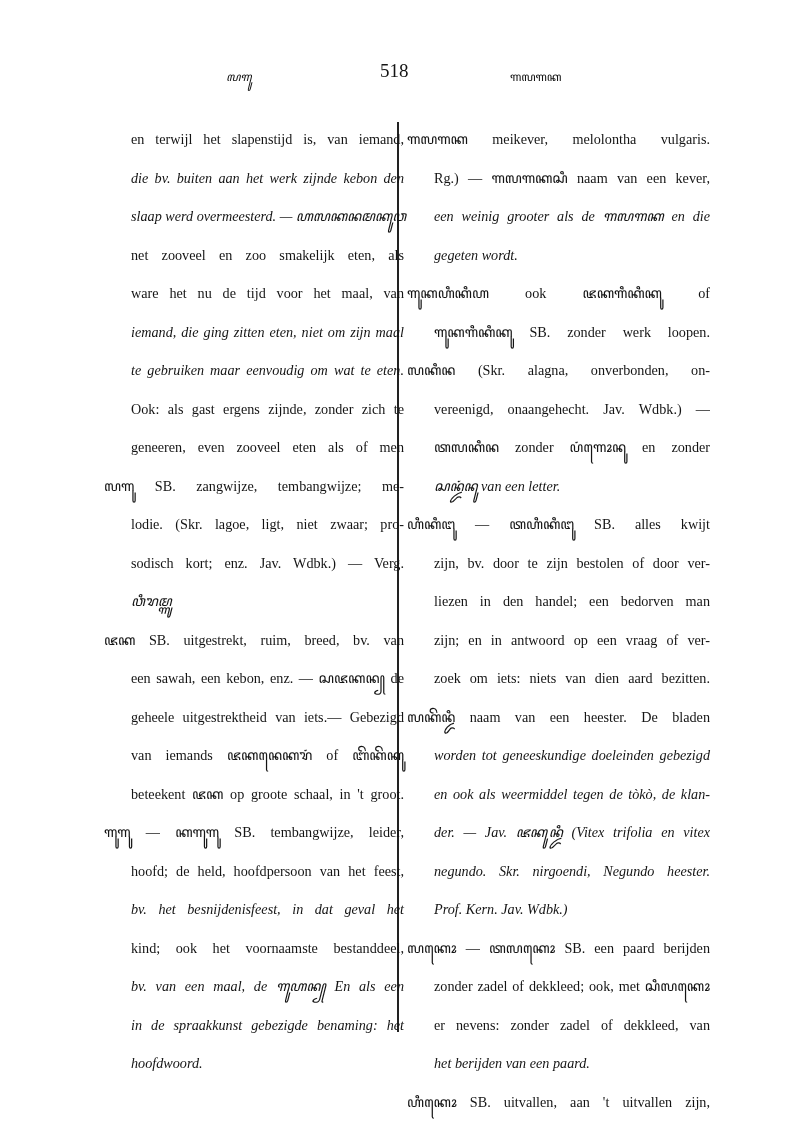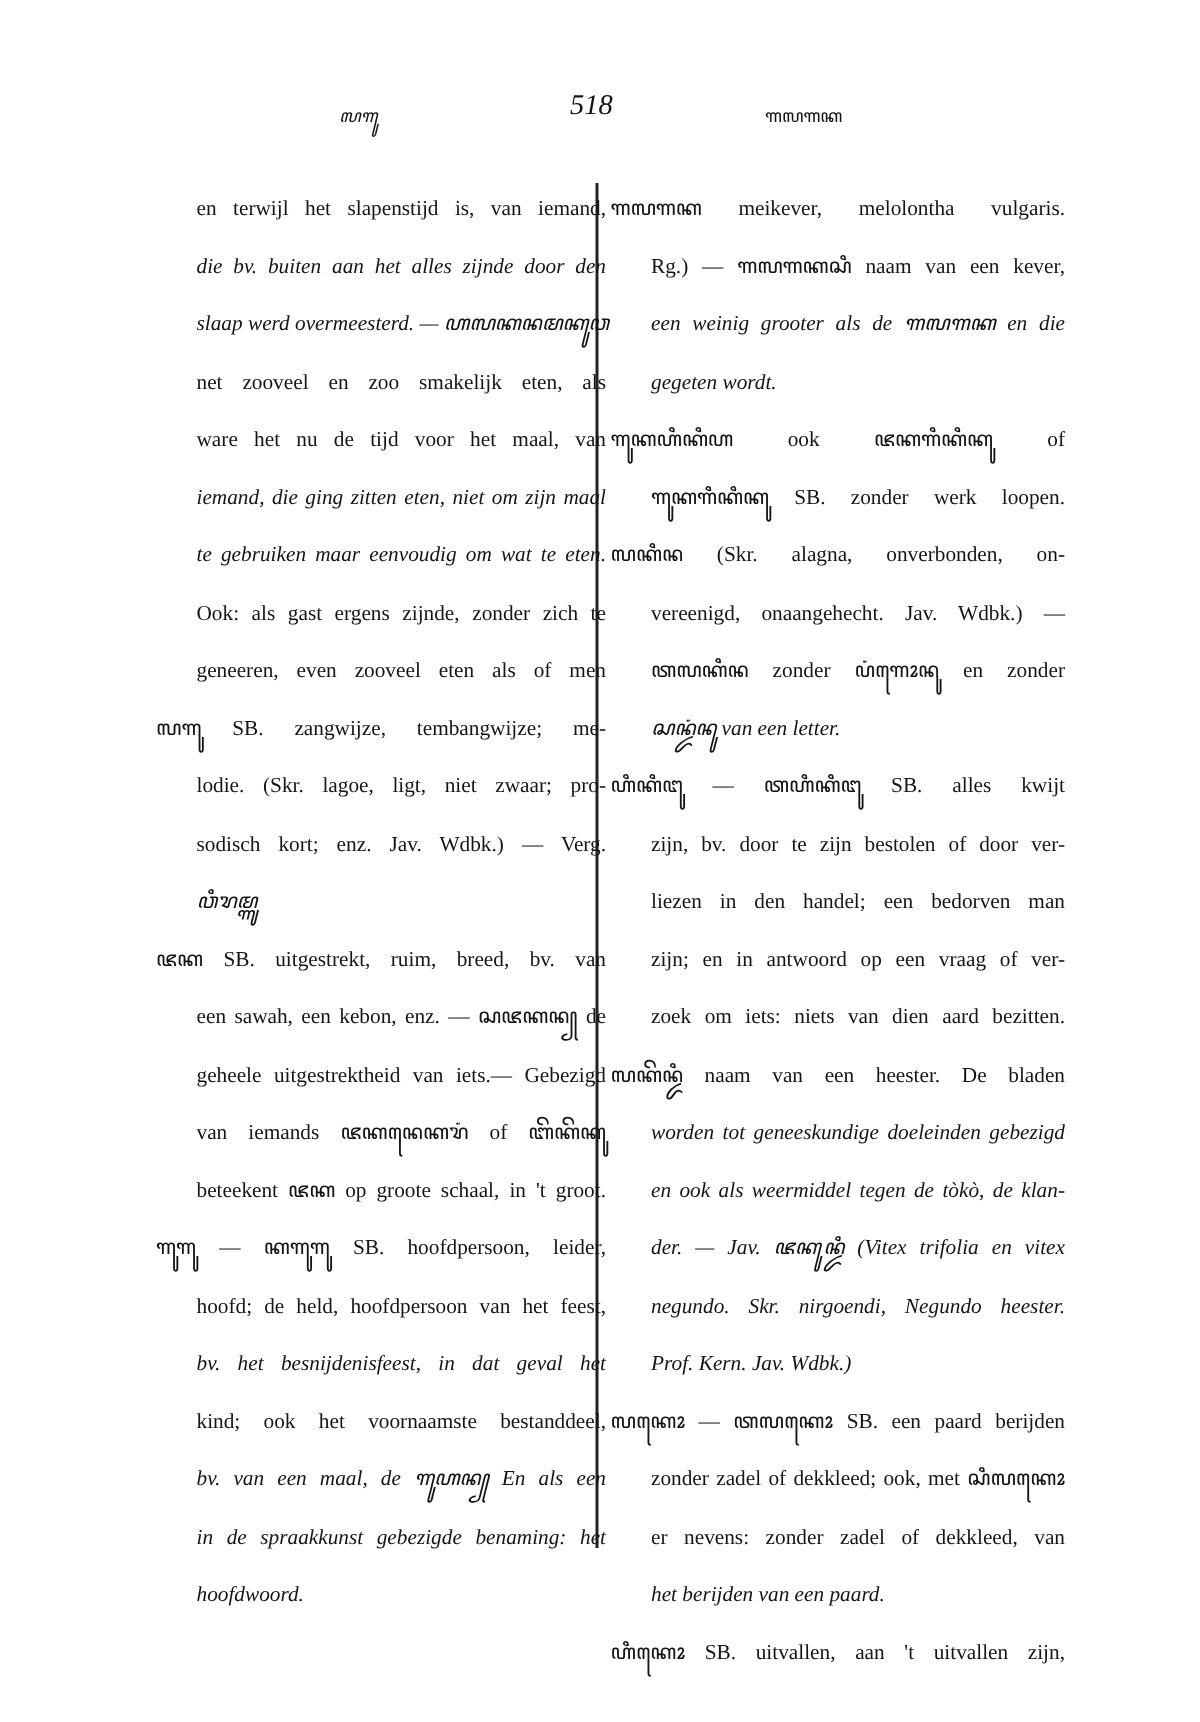--- a/index.html
+++ b/index.html
@@ -1,20 +1,20 @@
 <!DOCTYPE html>
 <html><head>
 <meta charset="utf-8">
 <style>
   html, body { margin: 0; padding: 0; background: #ffffff; }
   body { width: 800px; height: 1148px; position: relative; overflow: hidden;
          font-family: "Liberation Serif", "DejaVu Serif", serif; color: #141414; }
   .header { position: absolute; top: 60px; left: 0; width: 672px; height: 30px; }
   .hdr-left { position: absolute; left: 226px; top: 8px; font-style: italic; font-size: 12px; }
-  .hdr-num { position: absolute; left: 380px; top: 0px; font-size: 19px; font-style: italic; }
+  .hdr-num { position: absolute; left: 380px; top: 0px; font-size: 19px; }
   .hdr-right { position: absolute; left: 510px; top: 8px; font-size: 12px; }
   .divider { position: absolute; left: 397px; top: 122px; width: 1.5px; height: 910px; background: #222; }
   .col { position: absolute; top: 120px; }
   .col-left { left: 90px; width: 300px; margin-left: 14px; }
   .col-right { left: 407px; width: 303px; }
   .line { height: 38.5px; line-height: 38.5px; font-size: 14.2px; white-space: nowrap;
           text-align: justify; text-align-last: justify; overflow: visible; }
   .line.indent { padding-left: 27px; }
   .line.last { text-align-last: left; font-style: italic; }
   .col-right .line.indent { padding-left: 27px; }
@@ -26,38 +26,38 @@
 <div class="header">
   <span class="hdr-left">ꦭꦒꦸ</span>
   <span class="hdr-num">518</span>
   <span class="hdr-right">ꦒꦭꦒꦏ</span>
 </div>
 
 <div class="divider"></div>
 
 <div class="col col-left" id="col-left">
     <div class="line indent">en  terwijl  het  slapenstijd  is,  van  iemand,</div>
-    <div class="line indent i">die  bv.  buiten  aan  het  alles  zijnde  door  den</div>
+    <div class="line indent i">die  bv.  buiten  aan  het  werk  zijnde  kebon  den</div>
     <div class="line indent i">slaap werd overmeesterd. — ꦲꦭꦏꦤꦩꦏꦸꦮ</div>
     <div class="line indent">net  zooveel  en  zoo  smakelijk  eten,  als</div>
     <div class="line indent">ware  het  nu  de tijd  voor  het maal,  van</div>
     <div class="line indent i">iemand,  die  ging  zitten  eten,  niet om zijn maal</div>
     <div class="line indent i">te  gebruiken  maar  eenvoudig  om  wat te eten.</div>
     <div class="line indent">Ook:  als  gast  ergens  zijnde,  zonder  zich  te</div>
     <div class="line indent">geneeren,  even  zooveel  eten  als  of  men</div>
     <div class="line">ꦭꦒꦸ  SB. zangwijze, tembangwijze; me-</div>
     <div class="line indent">lodie.  (Skr. lagoe, ligt, niet  zwaar;  pro-</div>
     <div class="line indent">sodisch  kort;  enz.  Jav.  Wdbk.)  —  Verg.</div>
     <div class="line indent last">ꦮꦶꦫꦩ꧀ꦒꦸ</div>
     <div class="line">ꦗꦏ  SB.  uitgestrekt,  ruim,  breed,  bv. van</div>
     <div class="line indent">een  sawah,  een  kebon,  enz. —  ꦱꦗꦏꦤ꧀  de</div>
     <div class="line indent">geheele uitgestrektheid van iets.— Gebezigd</div>
     <div class="line indent">van  iemands  ꦗꦏꦤꦺꦏꦫꦁ  of  ꦧꦼꦏꦼꦏꦸ</div>
     <div class="line indent">beteekent  ꦗꦏ  op groote schaal, in 't groot.</div>
-    <div class="line">ꦒꦸꦒꦸ  —  ꦏꦒꦸꦒꦸ  SB. hoofdpersoon, leider,</div>
+    <div class="line">ꦒꦸꦒꦸ  —  ꦏꦒꦸꦒꦸ  SB. tembangwijze, leider,</div>
     <div class="line indent">hoofd;  de held, hoofdpersoon  van het feest,</div>
     <div class="line indent i">bv.  het  besnijdenisfeest,  in  dat  geval  het</div>
     <div class="line indent">kind;  ook  het  voornaamste  bestanddeel,</div>
     <div class="line indent i">bv.  van  een  maal,  de  ꦒꦸꦲꦤ꧀  En  als  een</div>
     <div class="line indent i">in  de  spraakkunst  gebezigde  benaming:  het</div>
     <div class="line indent last">hoofdwoord.</div>
   </div>
 <div class="col col-right" id="col-right">
     <div class="line">ꦒꦭꦒꦏ  meikever,  melolontha  vulgaris.</div>
     <div class="line indent">Rg.) —  ꦒꦭꦒꦏꦱꦶ  naam  van  een  kever,</div>

